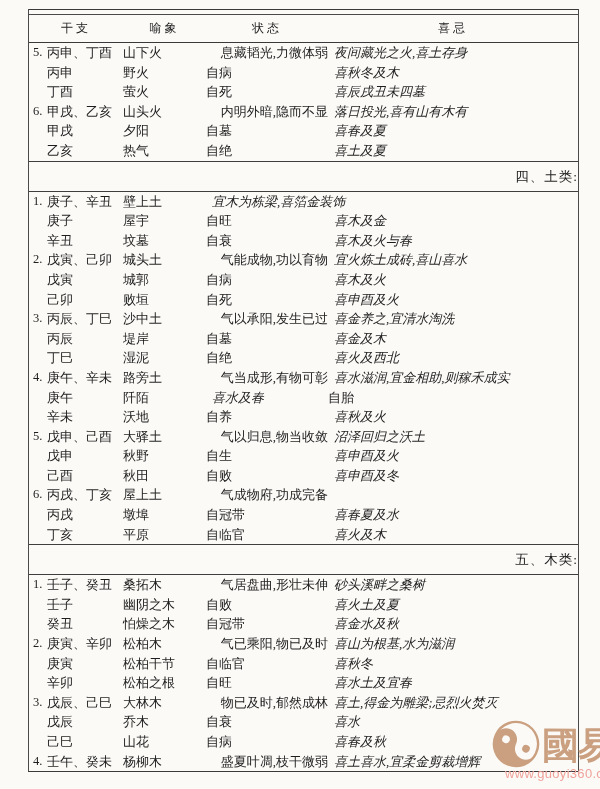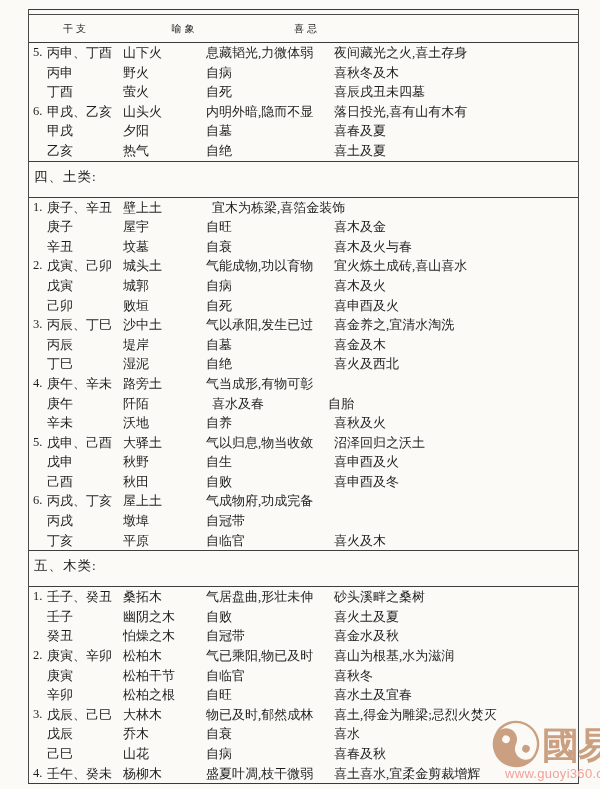--- a/index.html
+++ b/index.html
@@ -23,43 +23,43 @@
   .table-top {
     height:4px;
     border-top:1.5px solid #3a3a3a;
     border-bottom:1px solid #4a4a4a;
   }
   .header-row {
     display:grid;
     grid-template-columns:94px 83px 122px 1fr;
     height:27px; line-height:27px;
     border-bottom:1.5px solid #3a3a3a;
-    font-size:10px;
-    gap:20px;
+    font-size:12px;
   }
   .hcell { text-align:center; letter-spacing:3px; white-space:nowrap; }
   .row {
     display:grid;
     grid-template-columns:18px 76px 83px 122px 1fr;
     height:19.6px; line-height:19.6px;
     font-size:13px;
     white-space:nowrap;
   }
   .cell { overflow:visible; }
   .cell.num { padding-left:4px; font-size:12.5px; }
-  .cell.state { text-align:left; }
+  .cell.state { text-align:right; }
   .row.sub .cell.state { text-align:left; }
-  .cell.xiji { padding-left:6px; }
+  .cell.xiji { padding-left:6px;font-style:italic; }
   .section-row {
     border-top:1px solid #3e3e3e;
     border-bottom:1px solid #3e3e3e;
-    padding:5px 0 11px 5px;
+    padding:5px 0 5px 5px;
     font-size:13.5px;
     line-height:19px;
     letter-spacing:1px;
+    text-align:right;
   }
   .watermark {
     position:absolute;
     left:492px; top:720px;
     display:flex; align-items:center;
     opacity:0.8;
     pointer-events:none;
   }
   .wm-logo-text {
     font-size:37px;
@@ -79,20 +79,21 @@
   }
 </style>
 </head>
 <body>
 
 <div class="table">
   <div class="table-top"></div>
   <div class="header-row">
     <div class="hcell">干支</div>
     <div class="hcell">喻象</div>
+    <div class="hcell">状态</div>
     <div class="hcell">喜忌</div>
   </div>
   <div id="table-body">
       <div class="row main">
         <div class="cell num">5.</div>
         <div class="cell ganzhi">丙申、丁酉</div>
         <div class="cell image">山下火</div>
         <div class="cell state">息藏韬光,力微体弱</div>
         <div class="cell xiji">夜间藏光之火,喜土存身</div>
       </div>
@@ -192,20 +193,21 @@
         <div class="cell ganzhi">丁巳</div>
         <div class="cell image">湿泥</div>
         <div class="cell state">自绝</div>
         <div class="cell xiji">喜火及西北</div>
       </div>
       <div class="row main">
         <div class="cell num">4.</div>
         <div class="cell ganzhi">庚午、辛未</div>
         <div class="cell image">路旁土</div>
         <div class="cell state">气当成形,有物可彰</div>
+        <div class="cell xiji">喜水滋润,宜金相助,则稼禾成实</div>
       </div>
       <div class="row sub">
         <div class="cell num"></div>
         <div class="cell ganzhi">庚午</div>
         <div class="cell image">阡陌</div>
         <div class="cell xiji">喜水及春</div>
         <div class="cell state">自胎</div>
       </div>
       <div class="row sub">
         <div class="cell num"></div>
@@ -239,20 +241,21 @@
         <div class="cell num">6.</div>
         <div class="cell ganzhi">丙戌、丁亥</div>
         <div class="cell image">屋上土</div>
         <div class="cell state">气成物府,功成完备</div>
       </div>
       <div class="row sub">
         <div class="cell num"></div>
         <div class="cell ganzhi">丙戌</div>
         <div class="cell image">墩埠</div>
         <div class="cell state">自冠带</div>
+        <div class="cell xiji">喜春夏及水</div>
       </div>
       <div class="row sub">
         <div class="cell num"></div>
         <div class="cell ganzhi">丁亥</div>
         <div class="cell image">平原</div>
         <div class="cell state">自临官</div>
         <div class="cell xiji">喜火及木</div>
       </div>
       <div class="section-row">五、木类:</div>
       <div class="row main">

